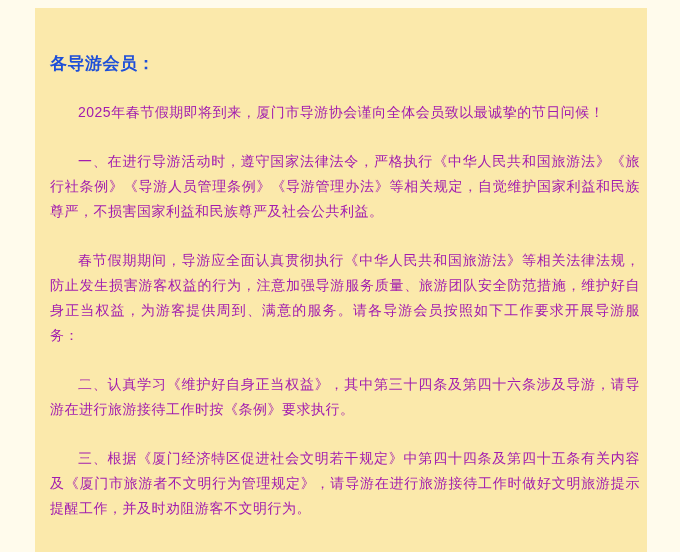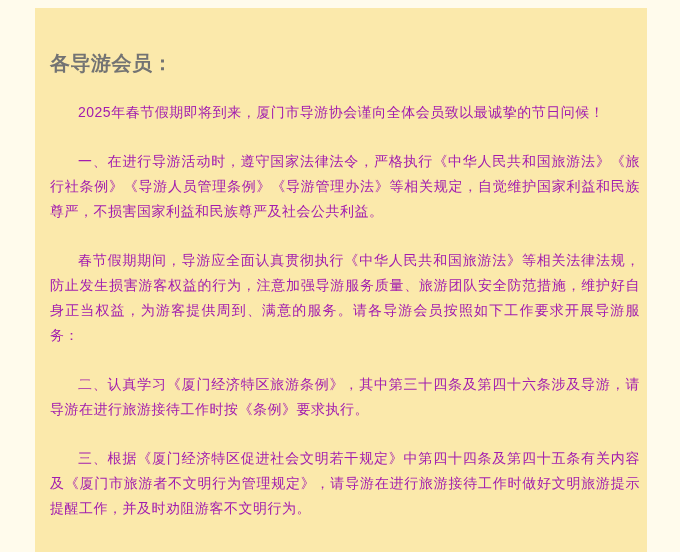--- a/index.html
+++ b/index.html
@@ -23,24 +23,24 @@
     left: 35px;
     top: 8px;
     width: 612px;
     height: 560px; 
     box-sizing: border-box;
     background: #FBE9AB;
     padding: 43px 7px 30px 15px;
   }
   .salutation {
     margin: 0 0 24px 0;
-    font-size: 20px;
+    font-size: 17px;
     line-height: 25px;
     font-weight: bold;
-    color: #737373;
+    color: #1d4ed8;
     letter-spacing: 0.5px;
   }
   .para {
     margin: 0 0 24px 0;
     font-size: 14px;
     line-height: 25px;
     color: #a21caf;
     text-indent: 2em;
     text-align: justify;
     letter-spacing: 0.5px;
@@ -57,17 +57,17 @@
 </style>
 </head>
 <body>
 
 <div class="page">
   <div class="notice-panel">
     <p class="salutation">各导游会员：</p>
     <p class="para">2025年春节假期即将到来，厦门市导游协会谨向全体会员致以最诚挚的节日问候！</p>
     <p class="para">一、在进行导游活动时，遵守国家法律法令，严格执行《中华人民共和国旅游法》《旅行社条例》《导游人员管理条例》《导游管理办法》等相关规定，自觉维护国家利益和民族尊严，不损害国家利益和民族尊严及社会公共利益。</p>
     <p class="para">春节假期期间，导游应全面认真贯彻执行《中华人民共和国旅游法》等相关法律法规，防止发生损害游客权益的行为，注意加强导游服务质量、旅游团队安全防范措施，维护好自身正当权益，为游客提供周到、满意的服务。请各导游会员按照如下工作要求开展导游服务：</p>
-    <p class="para">二、认真学习《厦门经济特区旅游条例》，其中第三十四条及第四十六条涉及导游，请导游在进行旅游接待工作时按《条例》要求执行。</p>
+    <p class="para">二、认真学习《维护好自身正当权益》，其中第三十四条及第四十六条涉及导游，请导游在进行旅游接待工作时按《条例》要求执行。</p>
     <p class="para">三、根据《厦门经济特区促进社会文明若干规定》中第四十四条及第四十五条有关内容及《厦门市旅游者不文明行为管理规定》，请导游在进行旅游接待工作时做好文明旅游提示提醒工作，并及时劝阻游客不文明行为。</p>
   </div>
   <div class="scrollbar-track"></div>
 </div>
 
 </body></html>

